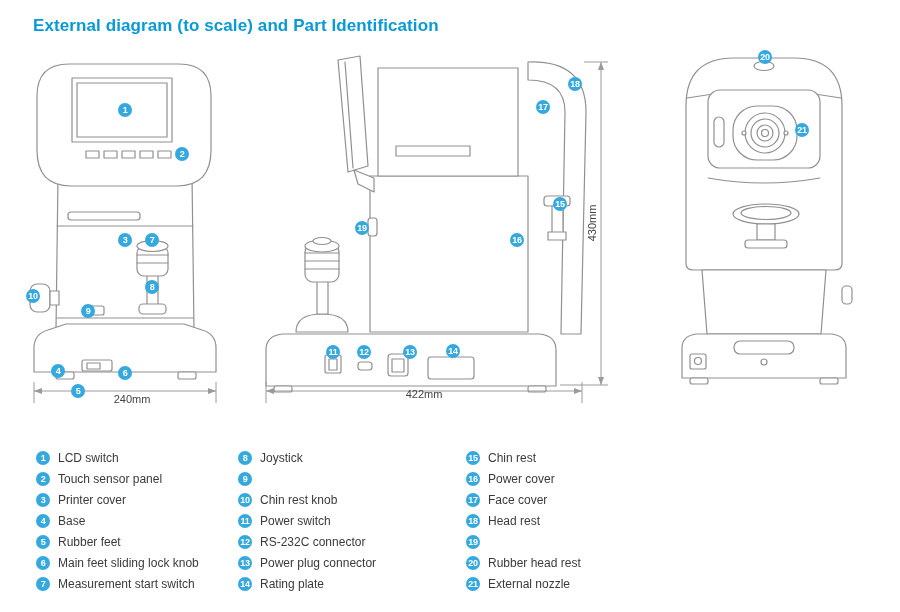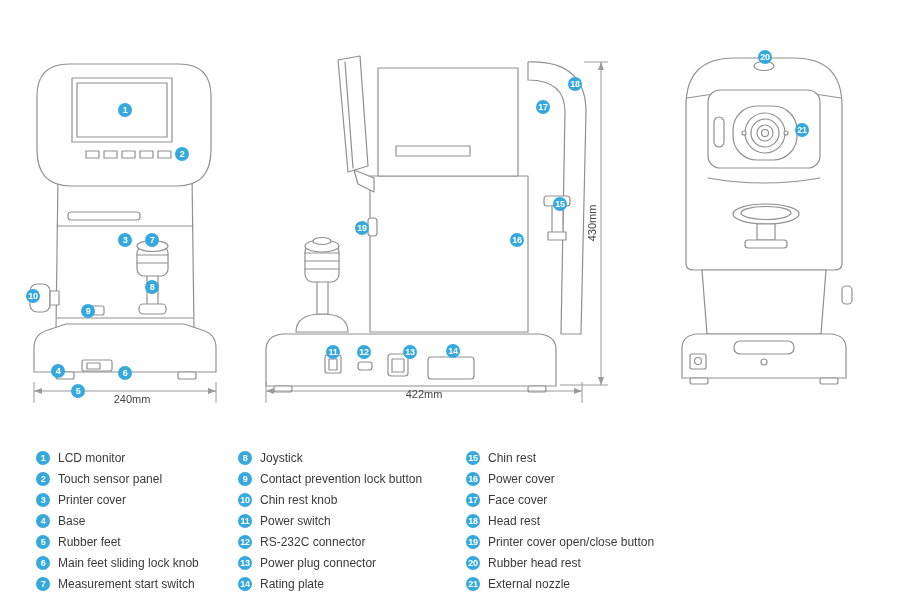--- a/index.html
+++ b/index.html
@@ -20,20 +20,21 @@
   .legend-col.c2{width:228px;}
   .legend-item{display:flex;align-items:center;height:21px;
                font:12px "Liberation Sans",sans-serif;color:#3a3a3a;white-space:nowrap;}
   .legend-item .badge{position:static;flex:0 0 14px;margin-right:8px;}
 </style>
 </head>
 <body>
 
 <div class="page">
 
+  <h1 class="title">External diagram (to scale) and Part Identification</h1>
 
   <svg class="lineart" width="900" height="430" viewBox="0 0 900 430">
 
     <g fill="#ffffff" stroke="#909090" stroke-width="1.2" stroke-linejoin="round" stroke-linecap="round">
       <path d="M58,176 H192 L194,330 H56 Z"></path>
       <path d="M34,372 V348 Q34,334 48,330 L66,324 H184 L202,330 Q216,334 216,348 V372 Z"></path>
       <rect x="56" y="372" width="18" height="7" rx="2"></rect>
       <rect x="178" y="372" width="18" height="7" rx="2"></rect>
       <path d="M37,150 V96 Q37,64 69,64 H179 Q211,64 211,96 V150 Q211,186 177,186 H71 Q37,186 37,150 Z"></path>
       <rect x="72" y="78" width="100" height="64"></rect>
@@ -163,21 +164,21 @@
   <div class="badge" style="left:795px;top:123px">21</div>
 
   <div class="dim" style="left:102px;top:393px;width:60px">240mm</div>
   <div class="dim" style="left:394px;top:388px;width:60px">422mm</div>
   <div class="dim dim-vert" style="left:569px;top:217px;width:46px">430mm</div>
 
   <div class="legend">
     <div class="legend-col c1">
       <div class="legend-item">
         <span class="badge">1</span>
-        <span>LCD monitor</span>
+        <span>LCD switch</span>
       </div>
       <div class="legend-item">
         <span class="badge">2</span>
         <span>Touch sensor panel</span>
       </div>
       <div class="legend-item">
         <span class="badge">3</span>
         <span>Printer cover</span>
       </div>
       <div class="legend-item">
@@ -197,21 +198,20 @@
         <span>Measurement start switch</span>
       </div>
     </div>
     <div class="legend-col c2">
       <div class="legend-item">
         <span class="badge">8</span>
         <span>Joystick</span>
       </div>
       <div class="legend-item">
         <span class="badge">9</span>
-        <span>Contact prevention lock button</span>
       </div>
       <div class="legend-item">
         <span class="badge">10</span>
         <span>Chin rest knob</span>
       </div>
       <div class="legend-item">
         <span class="badge">11</span>
         <span>Power switch</span>
       </div>
       <div class="legend-item">
@@ -239,21 +239,20 @@
       <div class="legend-item">
         <span class="badge">17</span>
         <span>Face cover</span>
       </div>
       <div class="legend-item">
         <span class="badge">18</span>
         <span>Head rest</span>
       </div>
       <div class="legend-item">
         <span class="badge">19</span>
-        <span>Printer cover open/close button</span>
       </div>
       <div class="legend-item">
         <span class="badge">20</span>
         <span>Rubber head rest</span>
       </div>
       <div class="legend-item">
         <span class="badge">21</span>
         <span>External nozzle</span>
       </div>
     </div>

